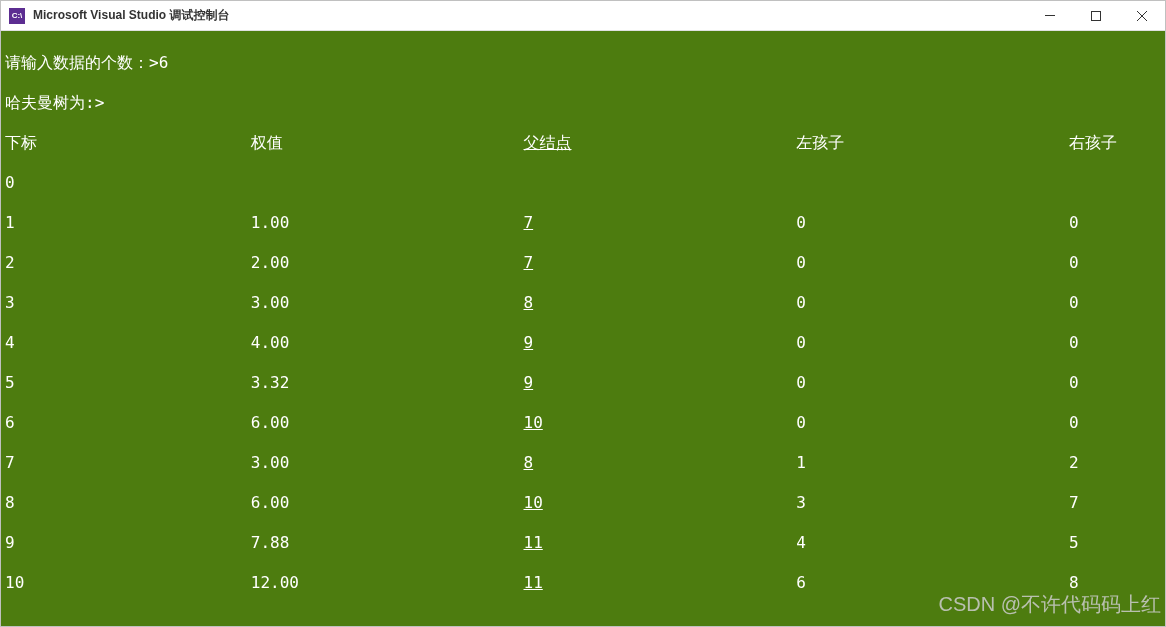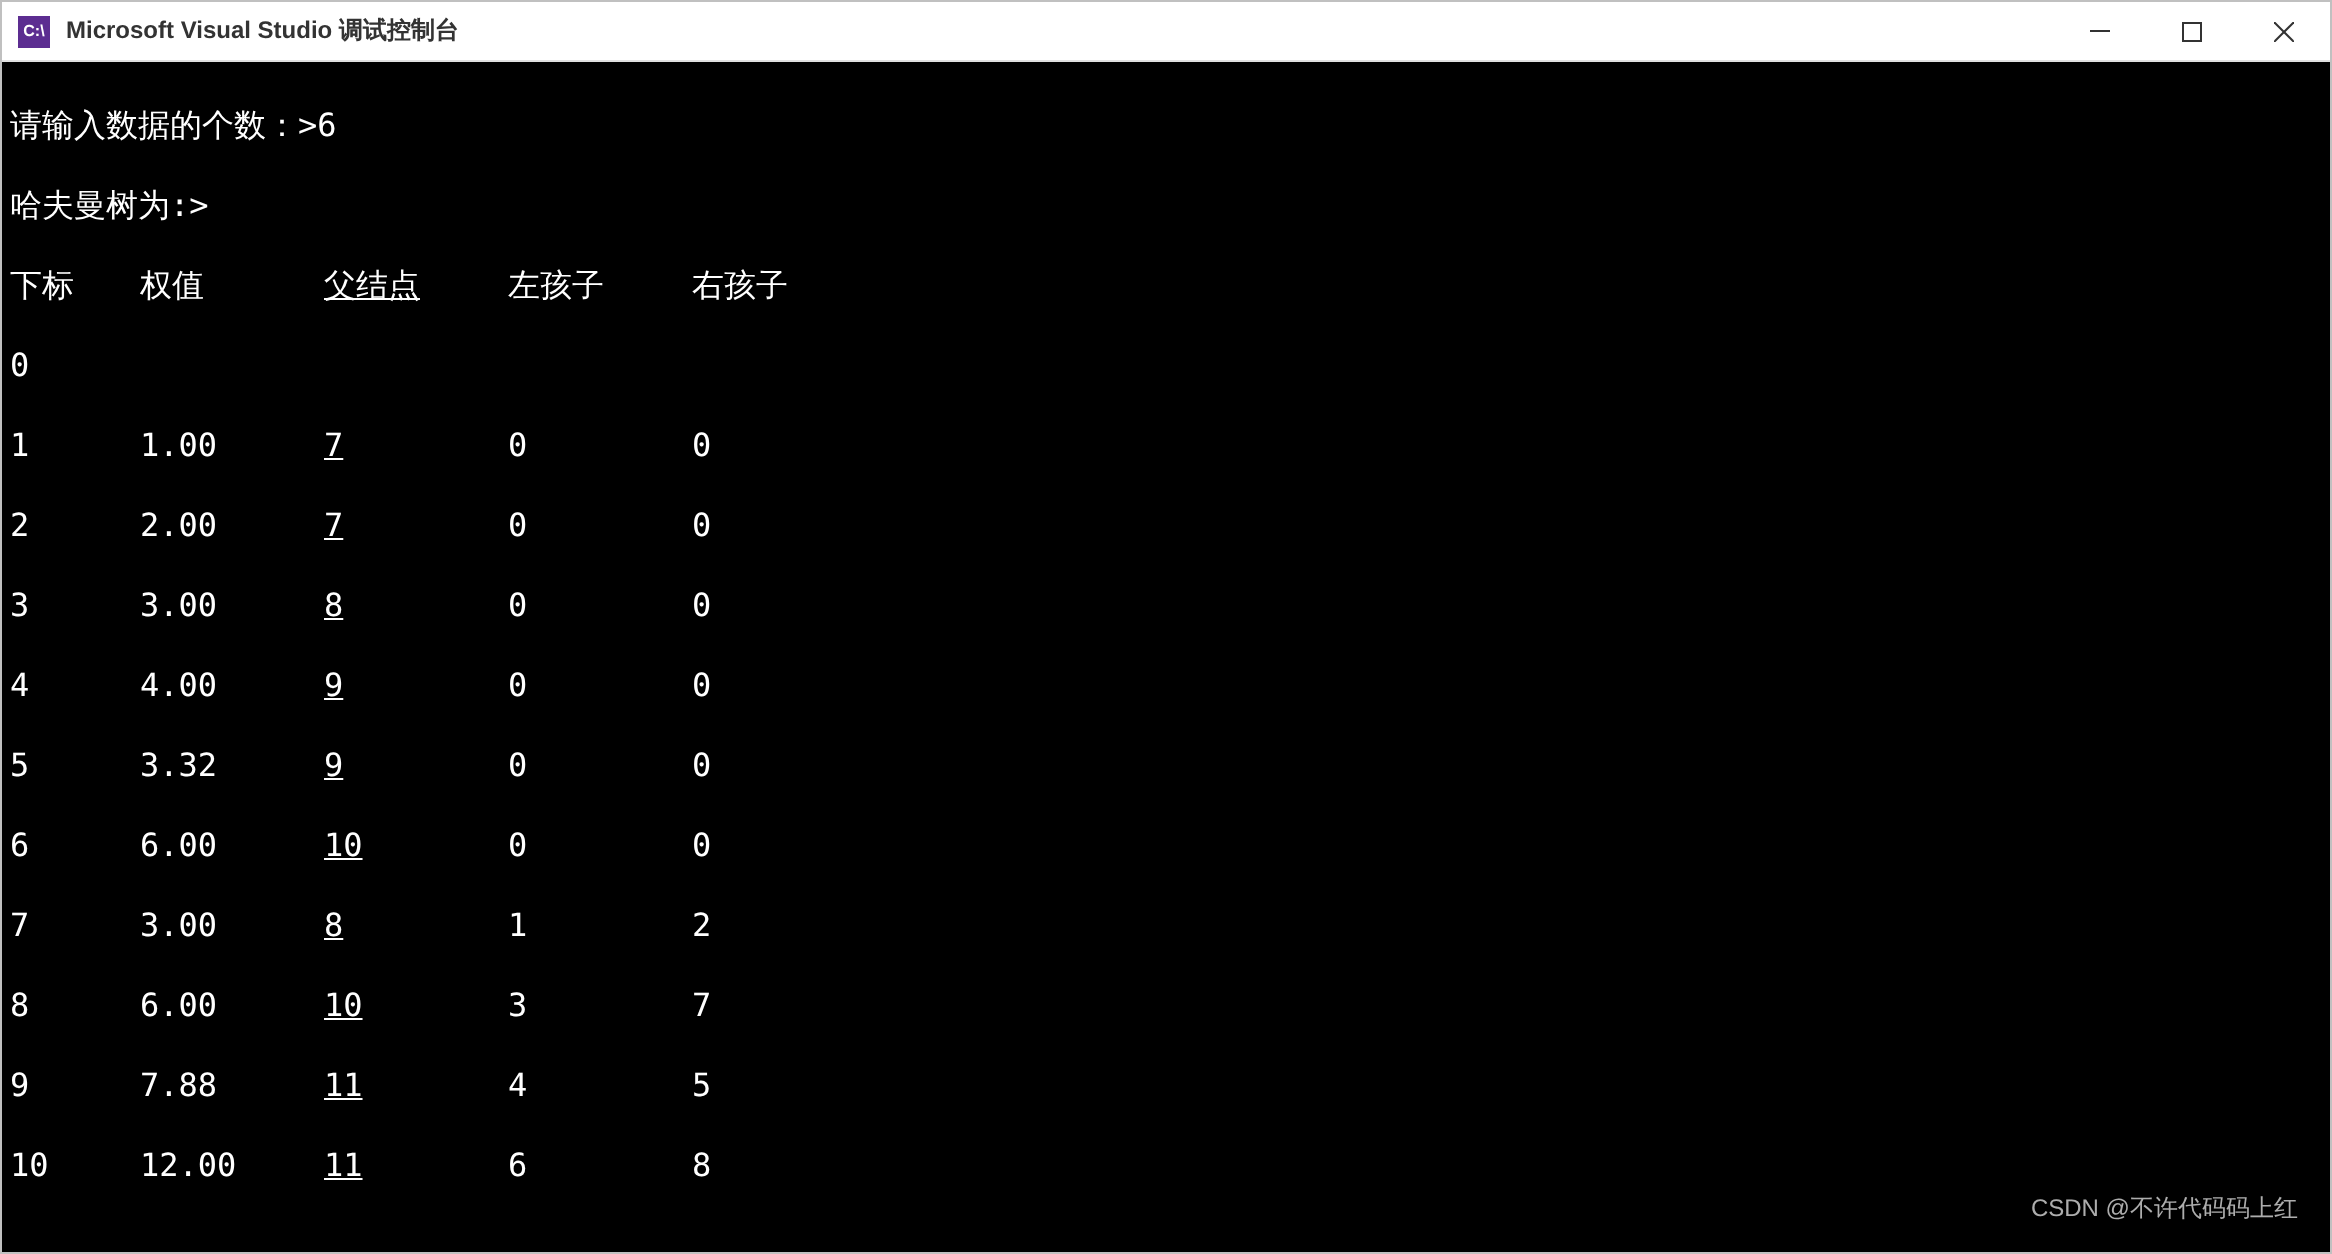--- a/index.html
+++ b/index.html
@@ -57,44 +57,45 @@
       height: 100%;
       display: flex;
       align-items: center;
       justify-content: center;
       font-size: 10px;
       color: #333;
       cursor: pointer;
     }
     .console {
       flex: 1;
-      background: #000000;
+      background: #4d7c0f;
       color: #ffffff;
       font-family: "NSimSun", "SimSun", "Consolas", monospace;
       font-size: 16px;
       line-height: 20px;
       padding: 2px 4px;
       white-space: pre;
       overflow: hidden;
       position: relative;
     }
     .console-line {
       display: block;
     }
     .watermark {
       position: absolute;
       bottom: 12px;
-      right: 16px;
+      right: 4px;
       color: #cccccc;
-      font-size: 12px;
+      font-size: 20px;
       font-family: "Microsoft YaHei", sans-serif;
       opacity: 0.85;
     }
     .tree-row {
       display: flex;
+      justify-content: space-between;
     }
     .col0 { width: 65px; }
     .col1 { width: 92px; }
     .col2 { width: 92px; text-decoration: underline; }
     .col3 { width: 92px; }
     .col4 { width: 92px; }
   </style>
 </head>
 <body>
 

